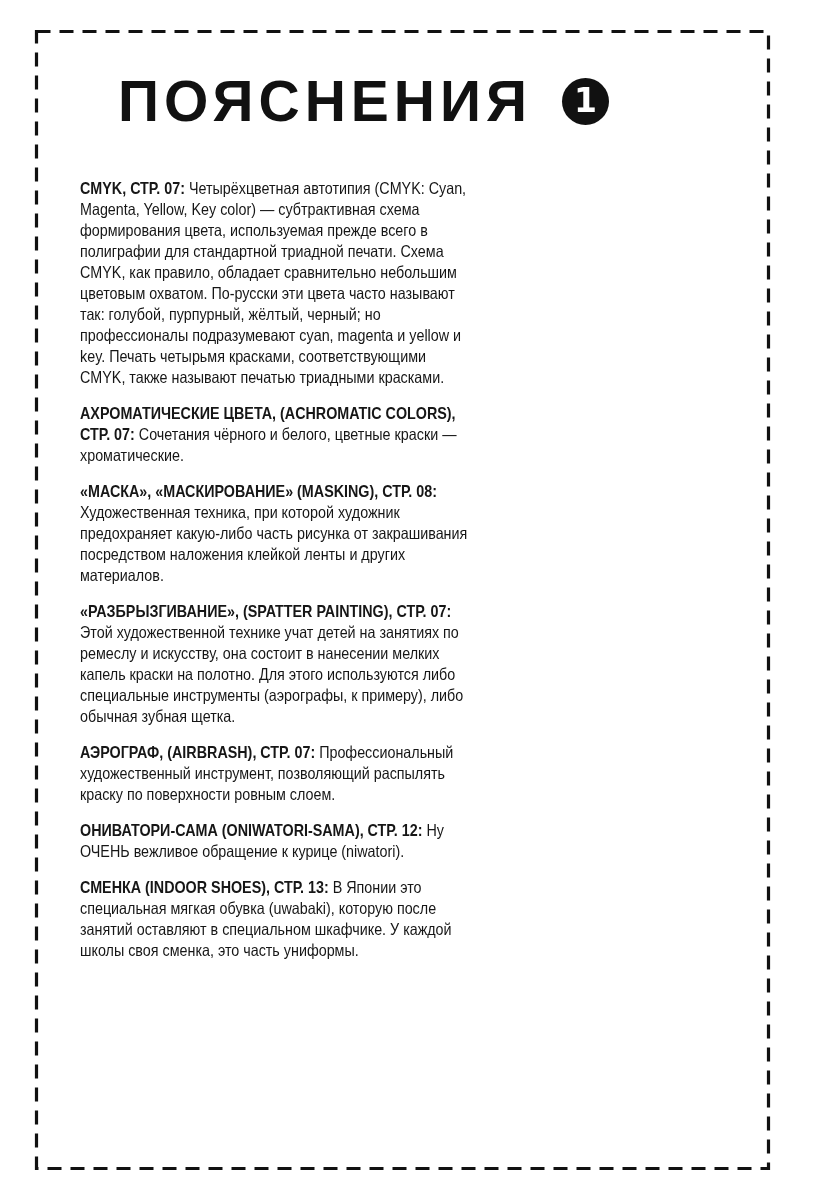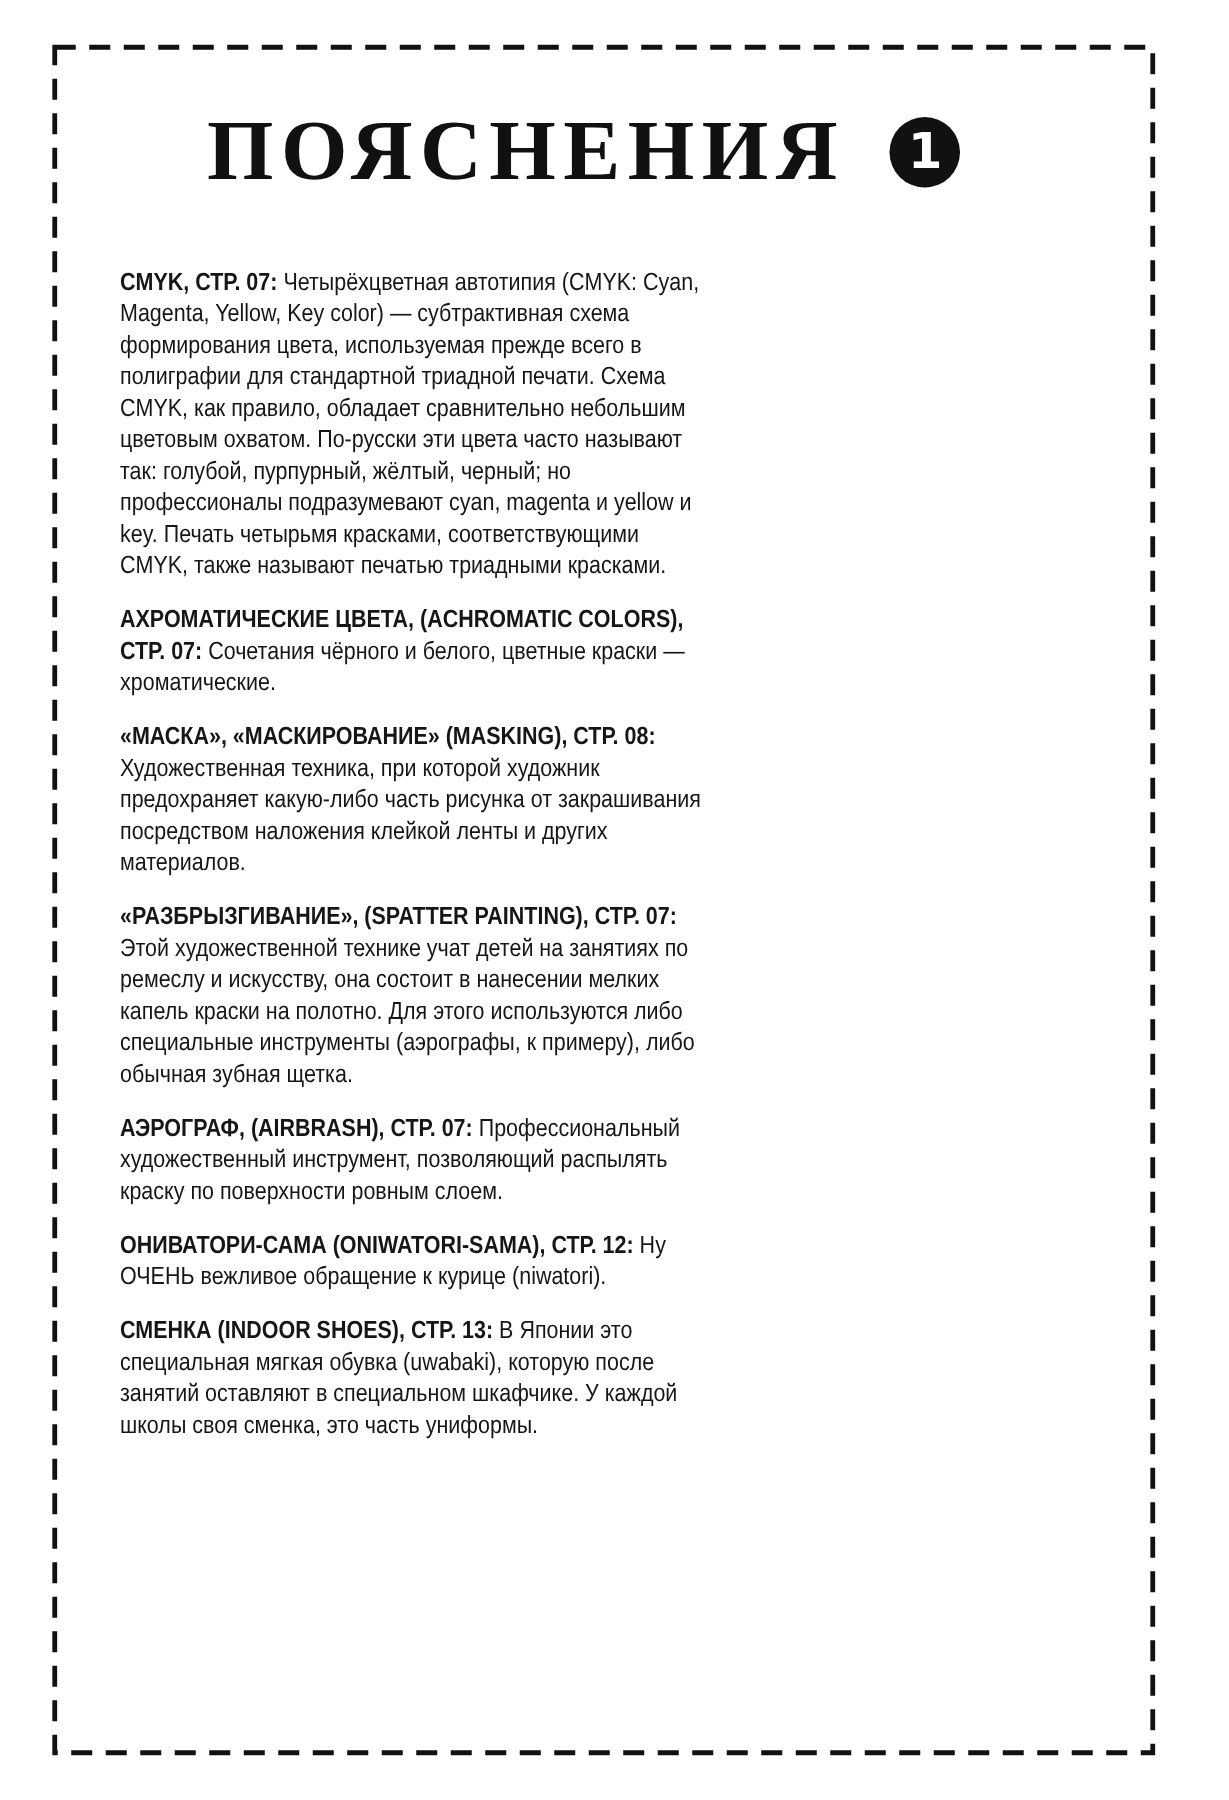--- a/index.html
+++ b/index.html
@@ -25,28 +25,27 @@
   .border-svg rect { stroke: var(--ink); }
 
   .title-row {
     position: absolute;
     left: 118px; top: 64px;
     display: flex;
     align-items: center;
     gap: 30px;
   }
   .page-title {
-    font-family: Liberation Serif, serif;
+    font-family: Liberation Sans, sans-serif;
     font-weight: 900;
     font-size: 57px;
     line-height: 1.3;
     letter-spacing: 5px;
     color: var(--ink);
     white-space: nowrap;
-    margin-left: 20px;
   }
   .badge {
     width: 47px; height: 47px;
     border-radius: 50%;
     background: var(--ink);
     color: var(--paper);
     display: flex;
     align-items: center;
     justify-content: center;
     font-family: "DejaVu Sans", sans-serif;

